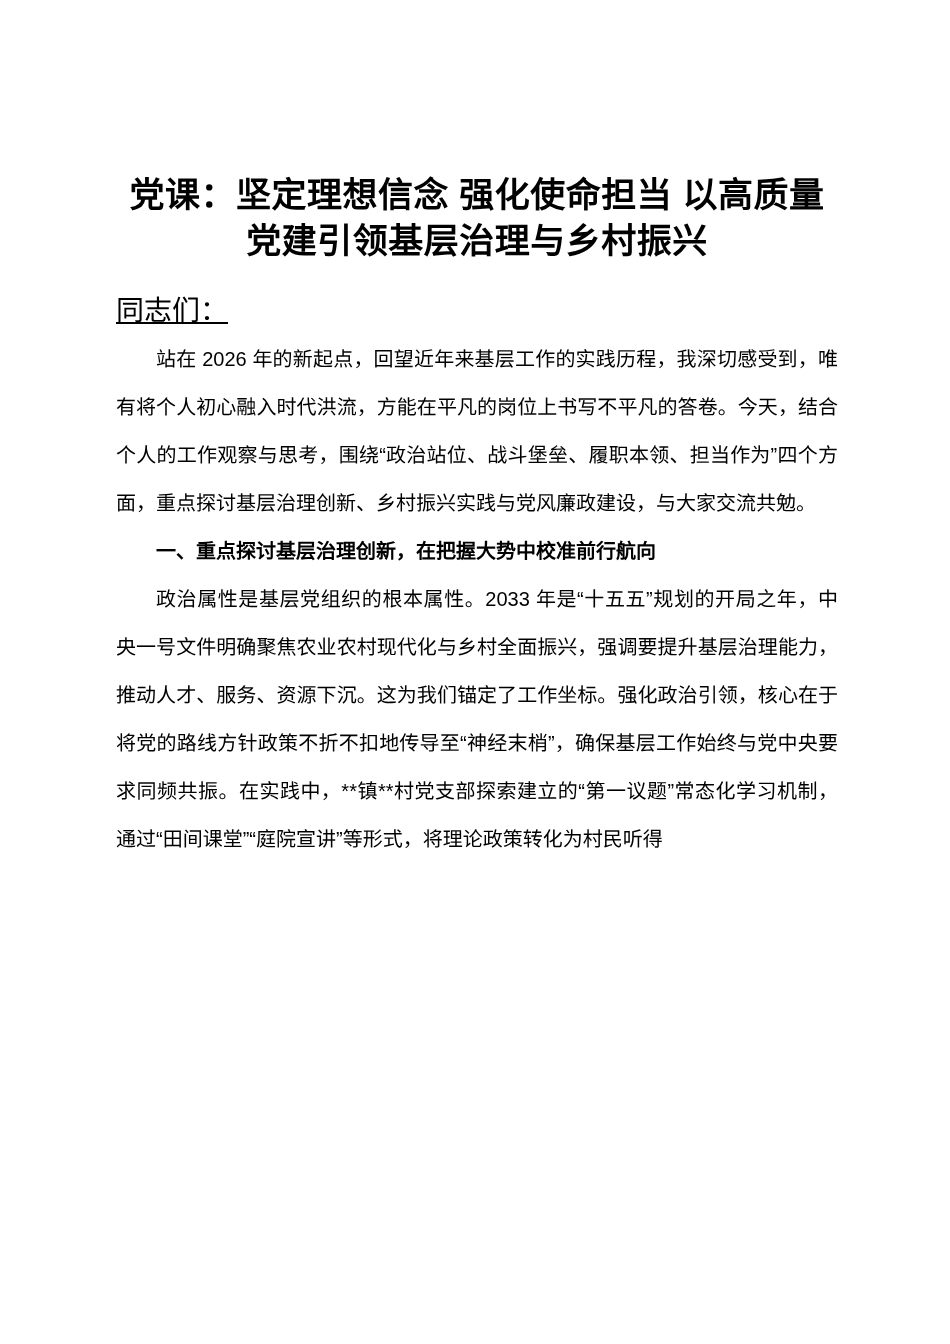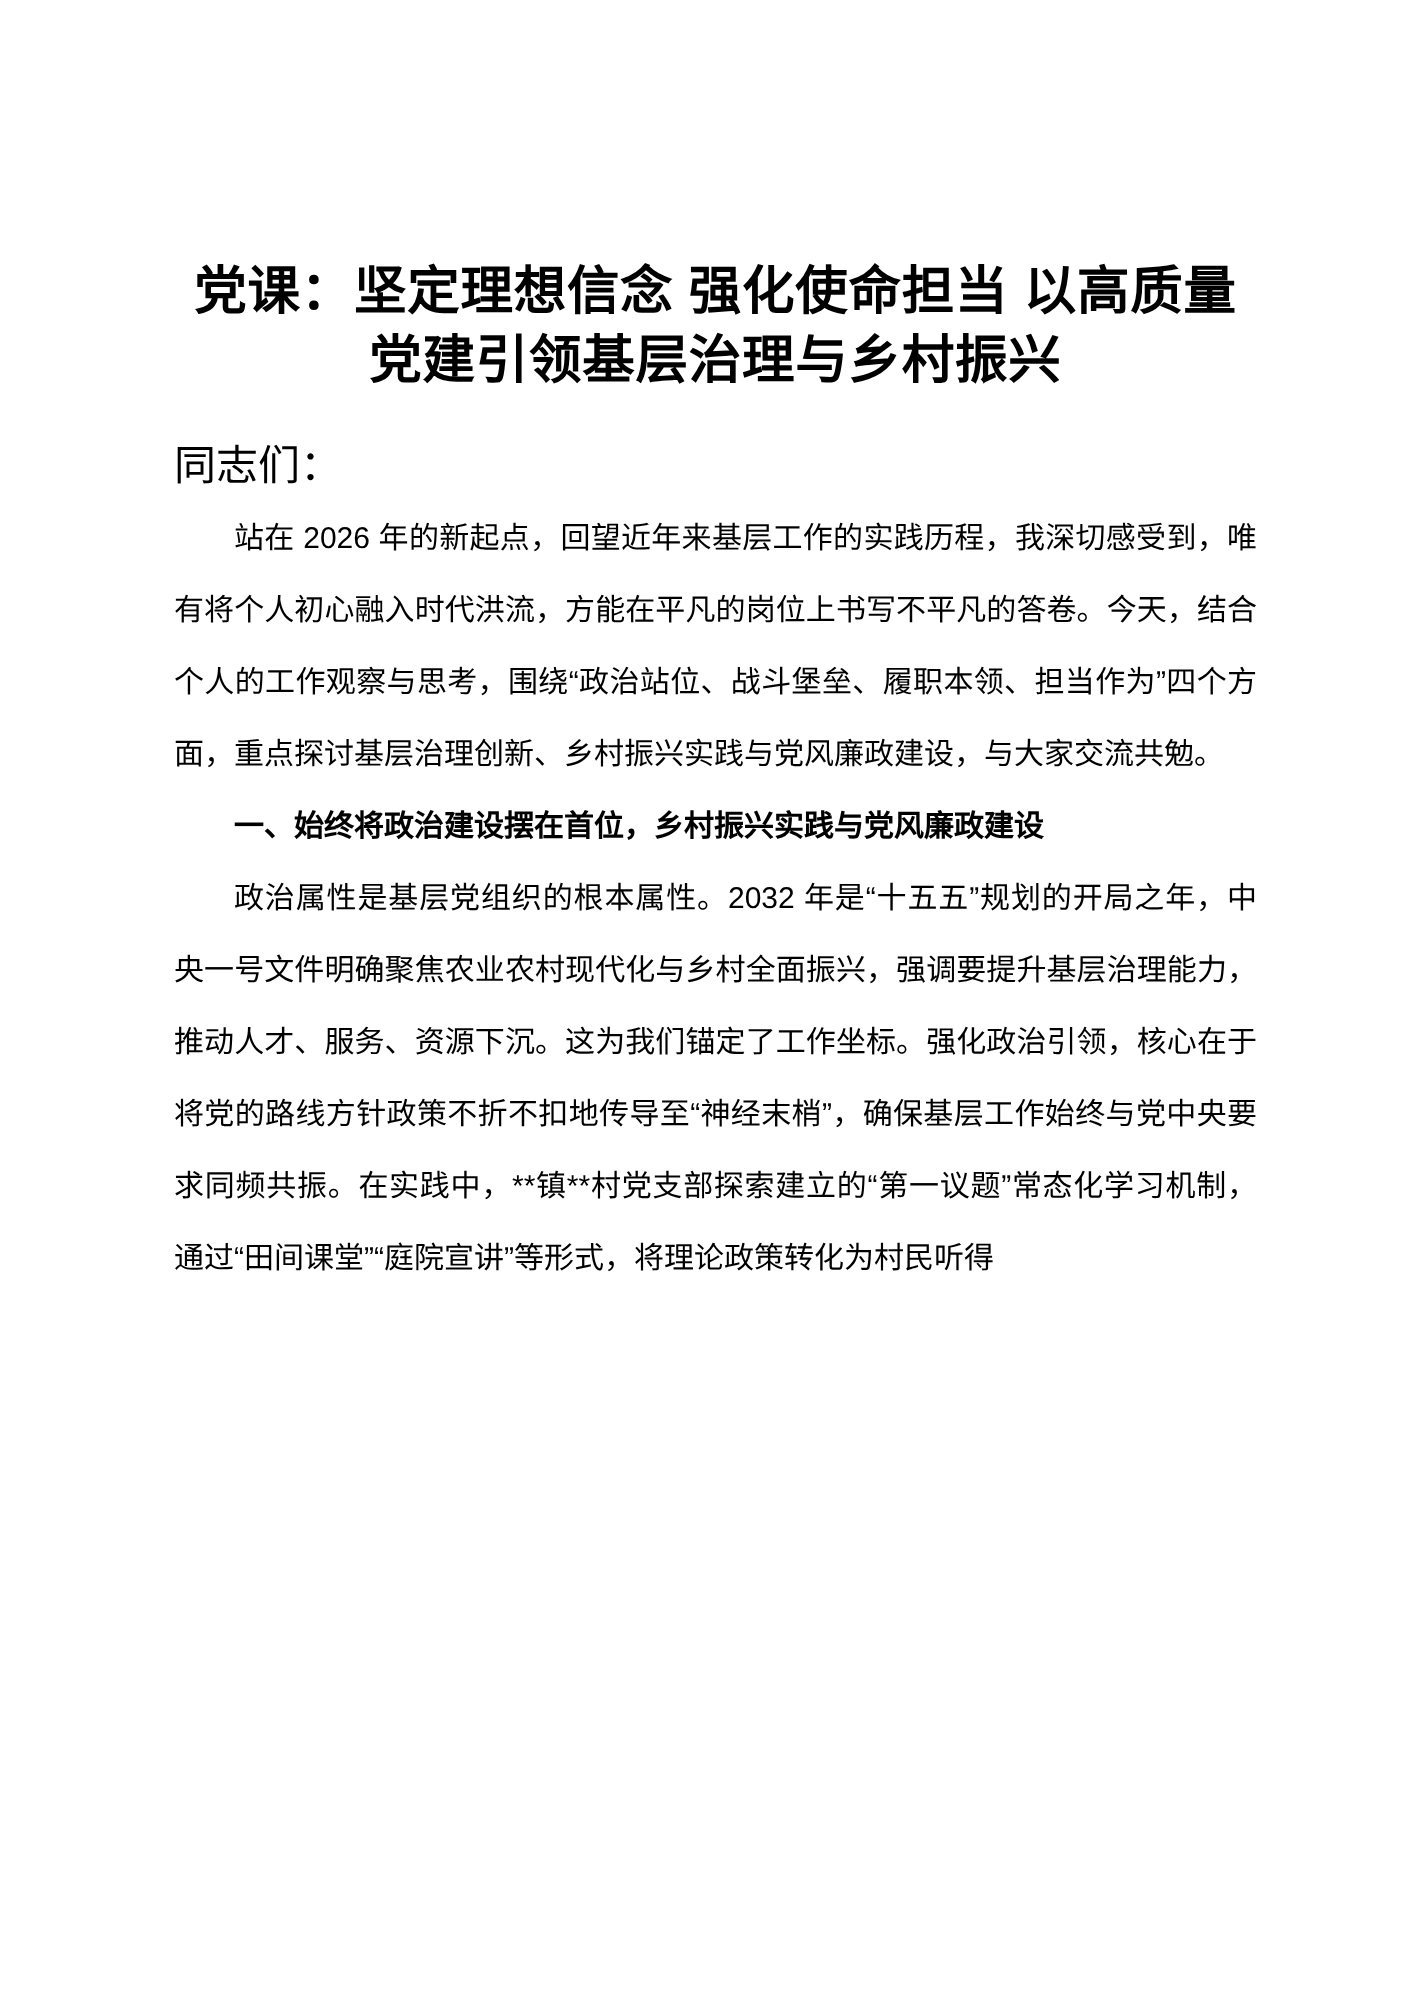--- a/index.html
+++ b/index.html
@@ -40,20 +40,21 @@
   }
   .salutation {
     font-size: 28px;
     line-height: 48px;
     margin: 0;
     padding-top: 23px;
     text-align: justify;
     text-align-last: left;
     word-break: break-all;
     letter-spacing: 0px;
+    text-decoration: underline;
   }
   .para {
     font-size: 20px;
     line-height: 48px;
     margin: 0;
     text-indent: 2em;
     text-align: justify;
     text-align-last: left;
     word-break: break-all;
     letter-spacing: 0px;
@@ -67,18 +68,18 @@
 
 <div class="page">
   <div class="doc-body">
 
     <h1 class="doc-title">党课：坚定理想信念 强化使命担当 以高质量党建引领基层治理与乡村振兴</h1>
 
     <p class="salutation">同志们：</p>
 
     <p class="para">站在 2026 年的新起点，回望近年来基层工作的实践历程，我深切感受到，唯有将个人初心融入时代洪流，方能在平凡的岗位上书写不平凡的答卷。今天，结合个人的工作观察与思考，围绕“政治站位、战斗堡垒、履职本领、担当作为”四个方面，重点探讨基层治理创新、乡村振兴实践与党风廉政建设，与大家交流共勉。</p>
 
-    <p class="para heading">一、始终将政治建设摆在首位，乡村振兴实践与党风廉政建设</p>
+    <p class="para heading">一、重点探讨基层治理创新，在把握大势中校准前行航向</p>
 
-    <p class="para">政治属性是基层党组织的根本属性。2032 年是“十五五”规划的开局之年，中央一号文件明确聚焦农业农村现代化与乡村全面振兴，强调要提升基层治理能力，推动人才、服务、资源下沉。这为我们锚定了工作坐标。强化政治引领，核心在于将党的路线方针政策不折不扣地传导至“神经末梢”，确保基层工作始终与党中央要求同频共振。在实践中，**镇**村党支部探索建立的“第一议题”常态化学习机制，通过“田间课堂”“庭院宣讲”等形式，将理论政策转化为村民听得</p>
+    <p class="para">政治属性是基层党组织的根本属性。2033 年是“十五五”规划的开局之年，中央一号文件明确聚焦农业农村现代化与乡村全面振兴，强调要提升基层治理能力，推动人才、服务、资源下沉。这为我们锚定了工作坐标。强化政治引领，核心在于将党的路线方针政策不折不扣地传导至“神经末梢”，确保基层工作始终与党中央要求同频共振。在实践中，**镇**村党支部探索建立的“第一议题”常态化学习机制，通过“田间课堂”“庭院宣讲”等形式，将理论政策转化为村民听得</p>
 
   </div>
 </div>
 
 </body></html>

